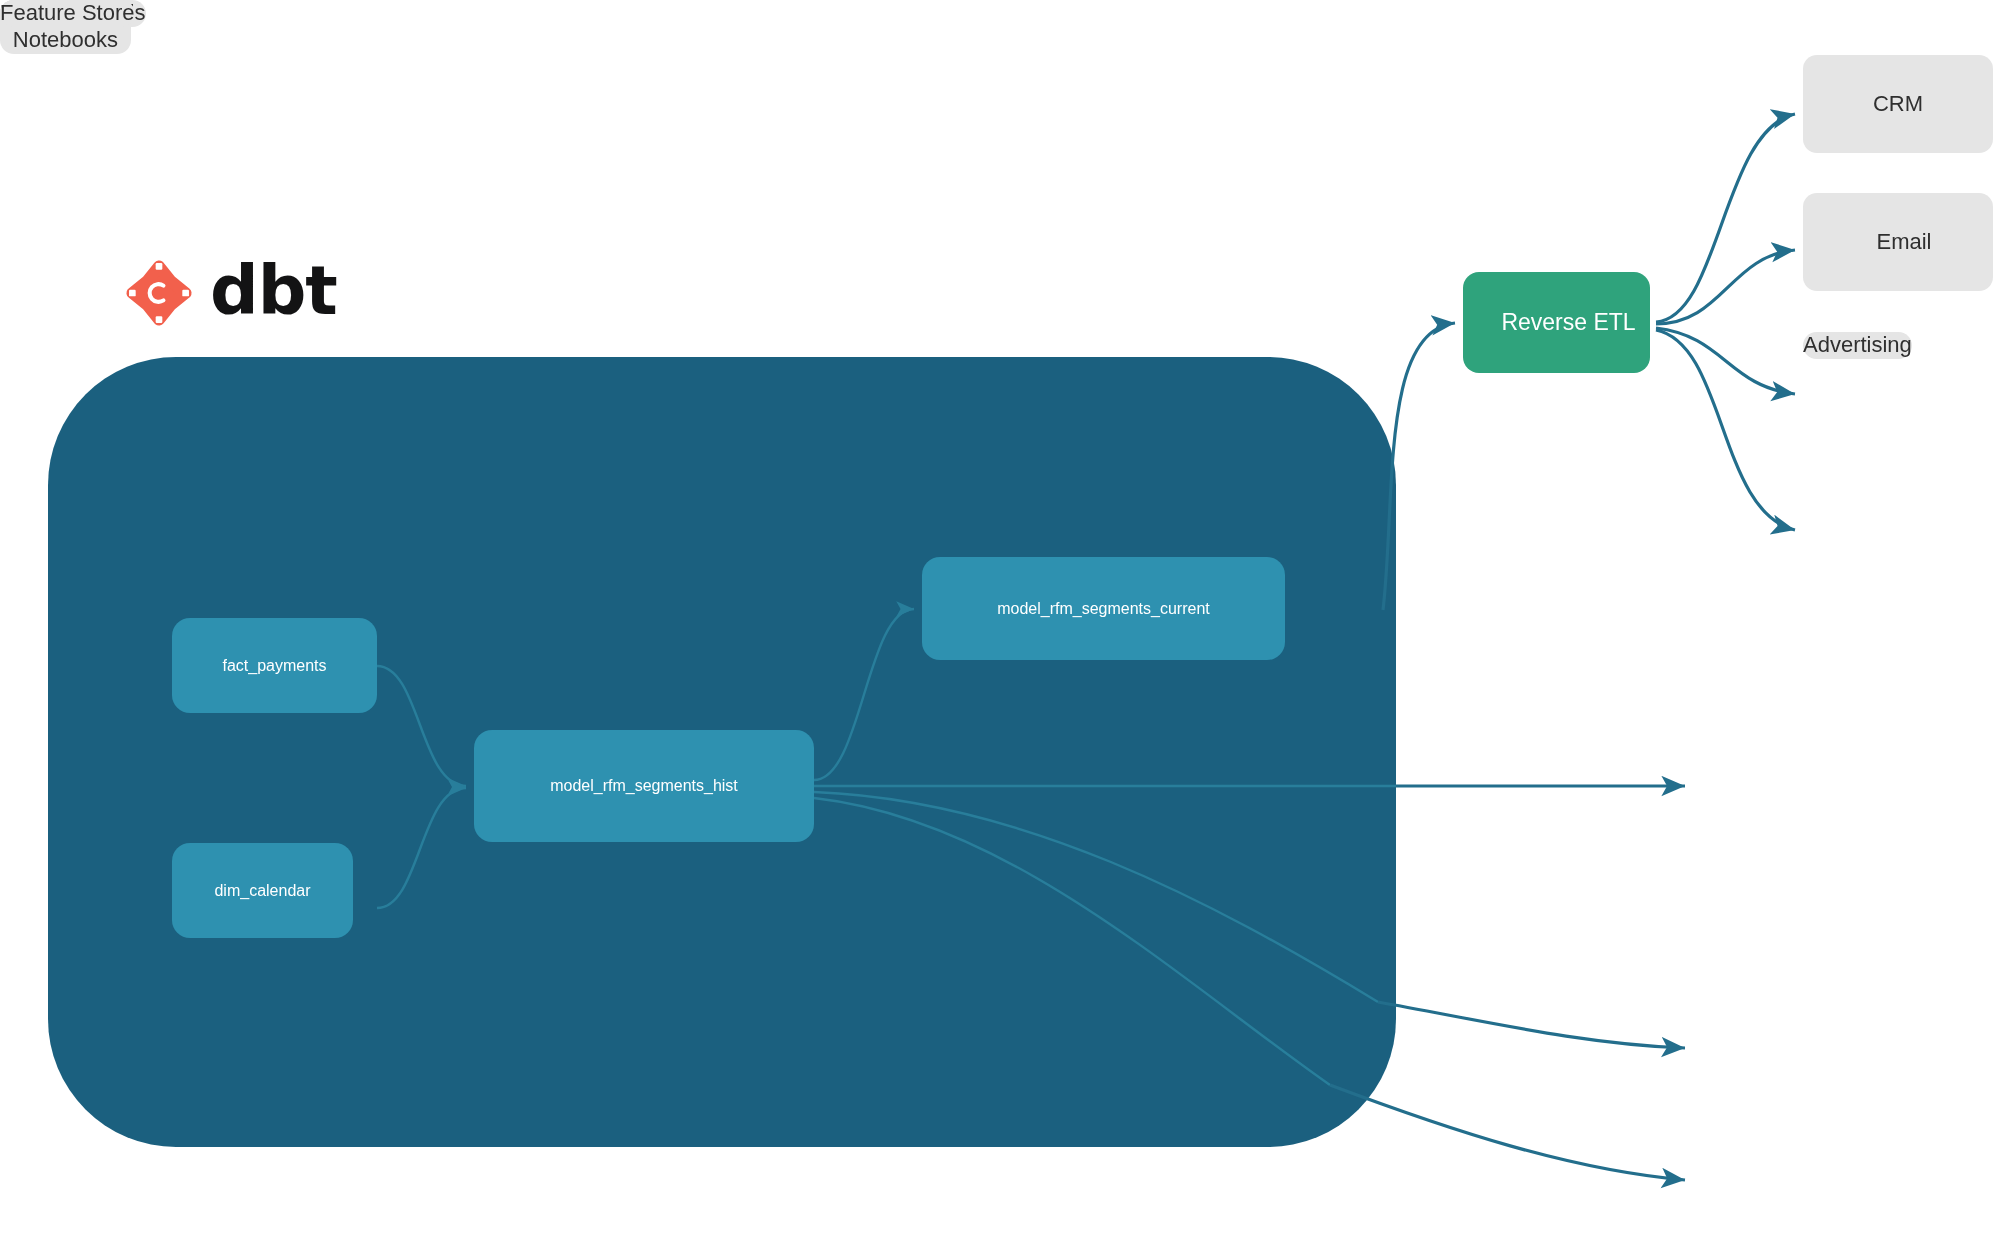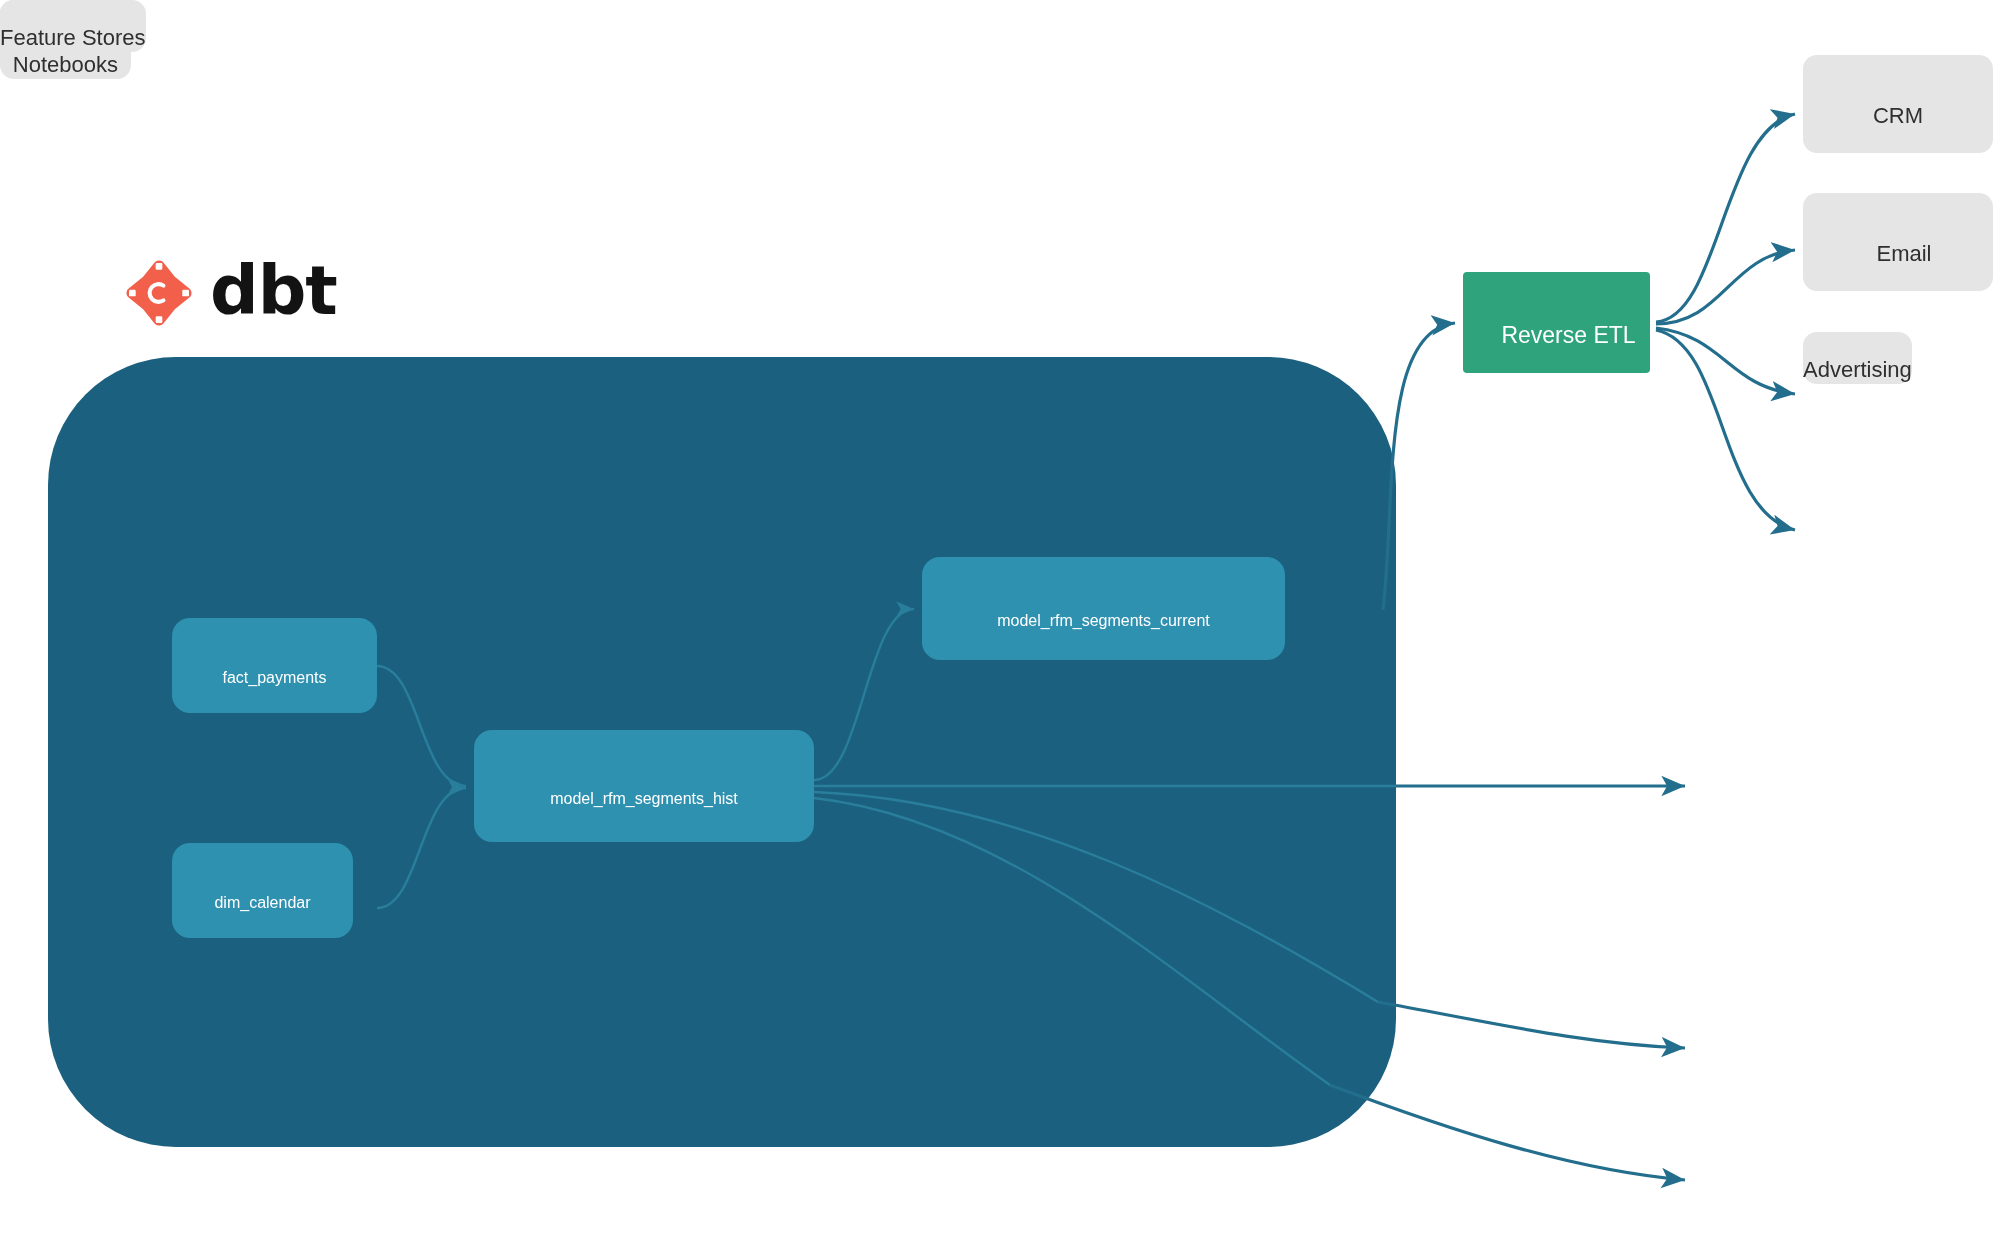--- a/index.html
+++ b/index.html
@@ -68,36 +68,35 @@
   .node {
     position: absolute;
     display: flex;
     align-items: center;
     box-sizing: border-box;
   }
   .node .node-label {
     width: 100%;
     text-align: center;
     line-height: 1.22;
-    margin-top: 25px;
   }
 
   .model-node {
     background: #2e91b0;
     border-radius: 18px;
     justify-content: center;
   }
   .model-node .node-label {
     color: #ffffff;
     font-size: 16px;
   }
 
   .etl-node {
     background: #2fa37c;
-    border-radius: 4px;
+    border-radius: 16px;
     justify-content: center;
     padding-left: 24px;
   }
   .etl-node .node-label {
     color: #ffffff;
     font-size: 23px;
   }
 
   .dest-node {
     background: #e5e5e5;

